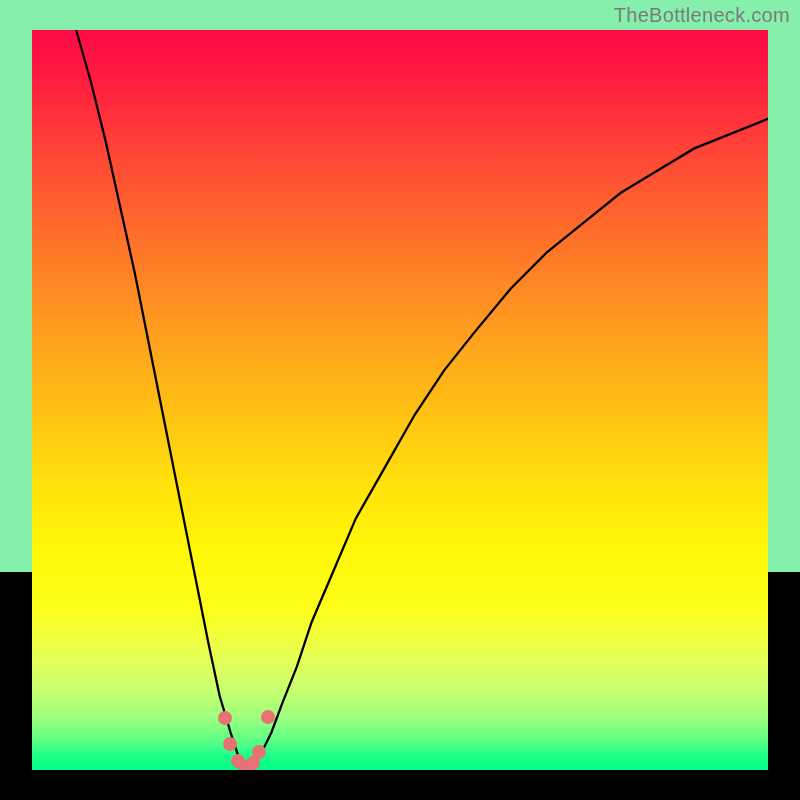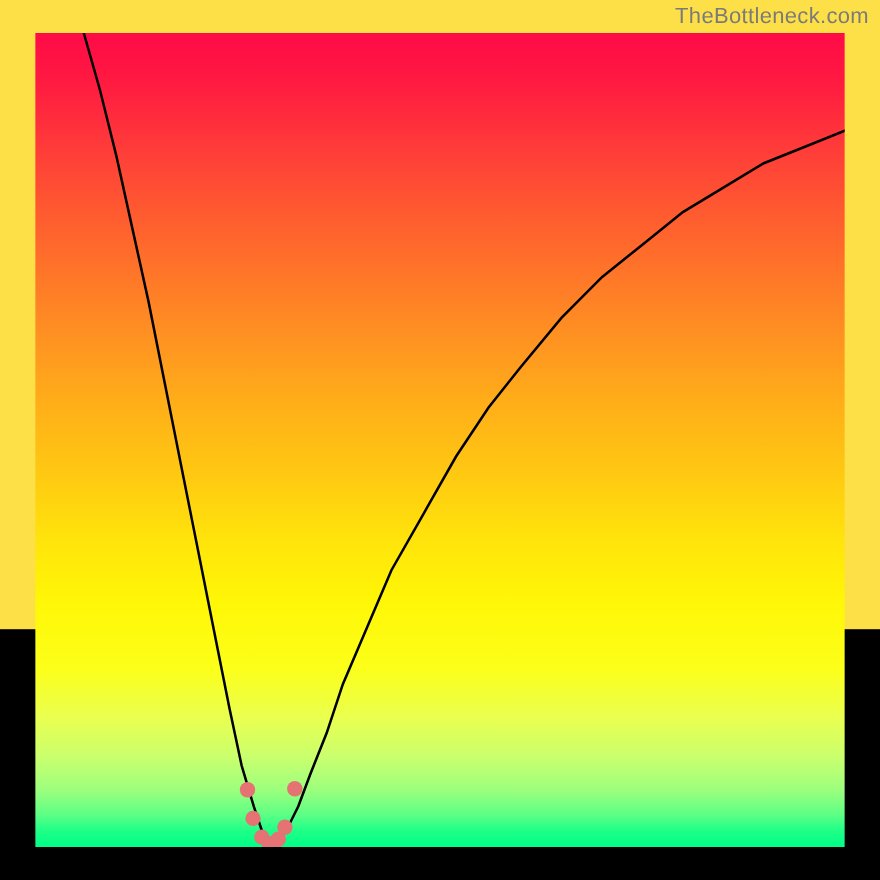--- a/index.html
+++ b/index.html
@@ -1,21 +1,21 @@
 <!DOCTYPE html>
 <html><head>
 <meta charset="utf-8">
 <style>
   * { margin: 0; padding: 0; box-sizing: border-box; }
   html, body { width: 800px; height: 800px; overflow: hidden; background: #000; }
   .frame {
     position: relative;
     width: 800px;
     height: 572px;
-    background: #fde047;
+    background: #86efac;
   }
   .plot-area {
     position: absolute;
     left: 32px;
     top: 30px;
     width: 736px;
     height: 740px;
     overflow: hidden;
   }
   .gradient {

